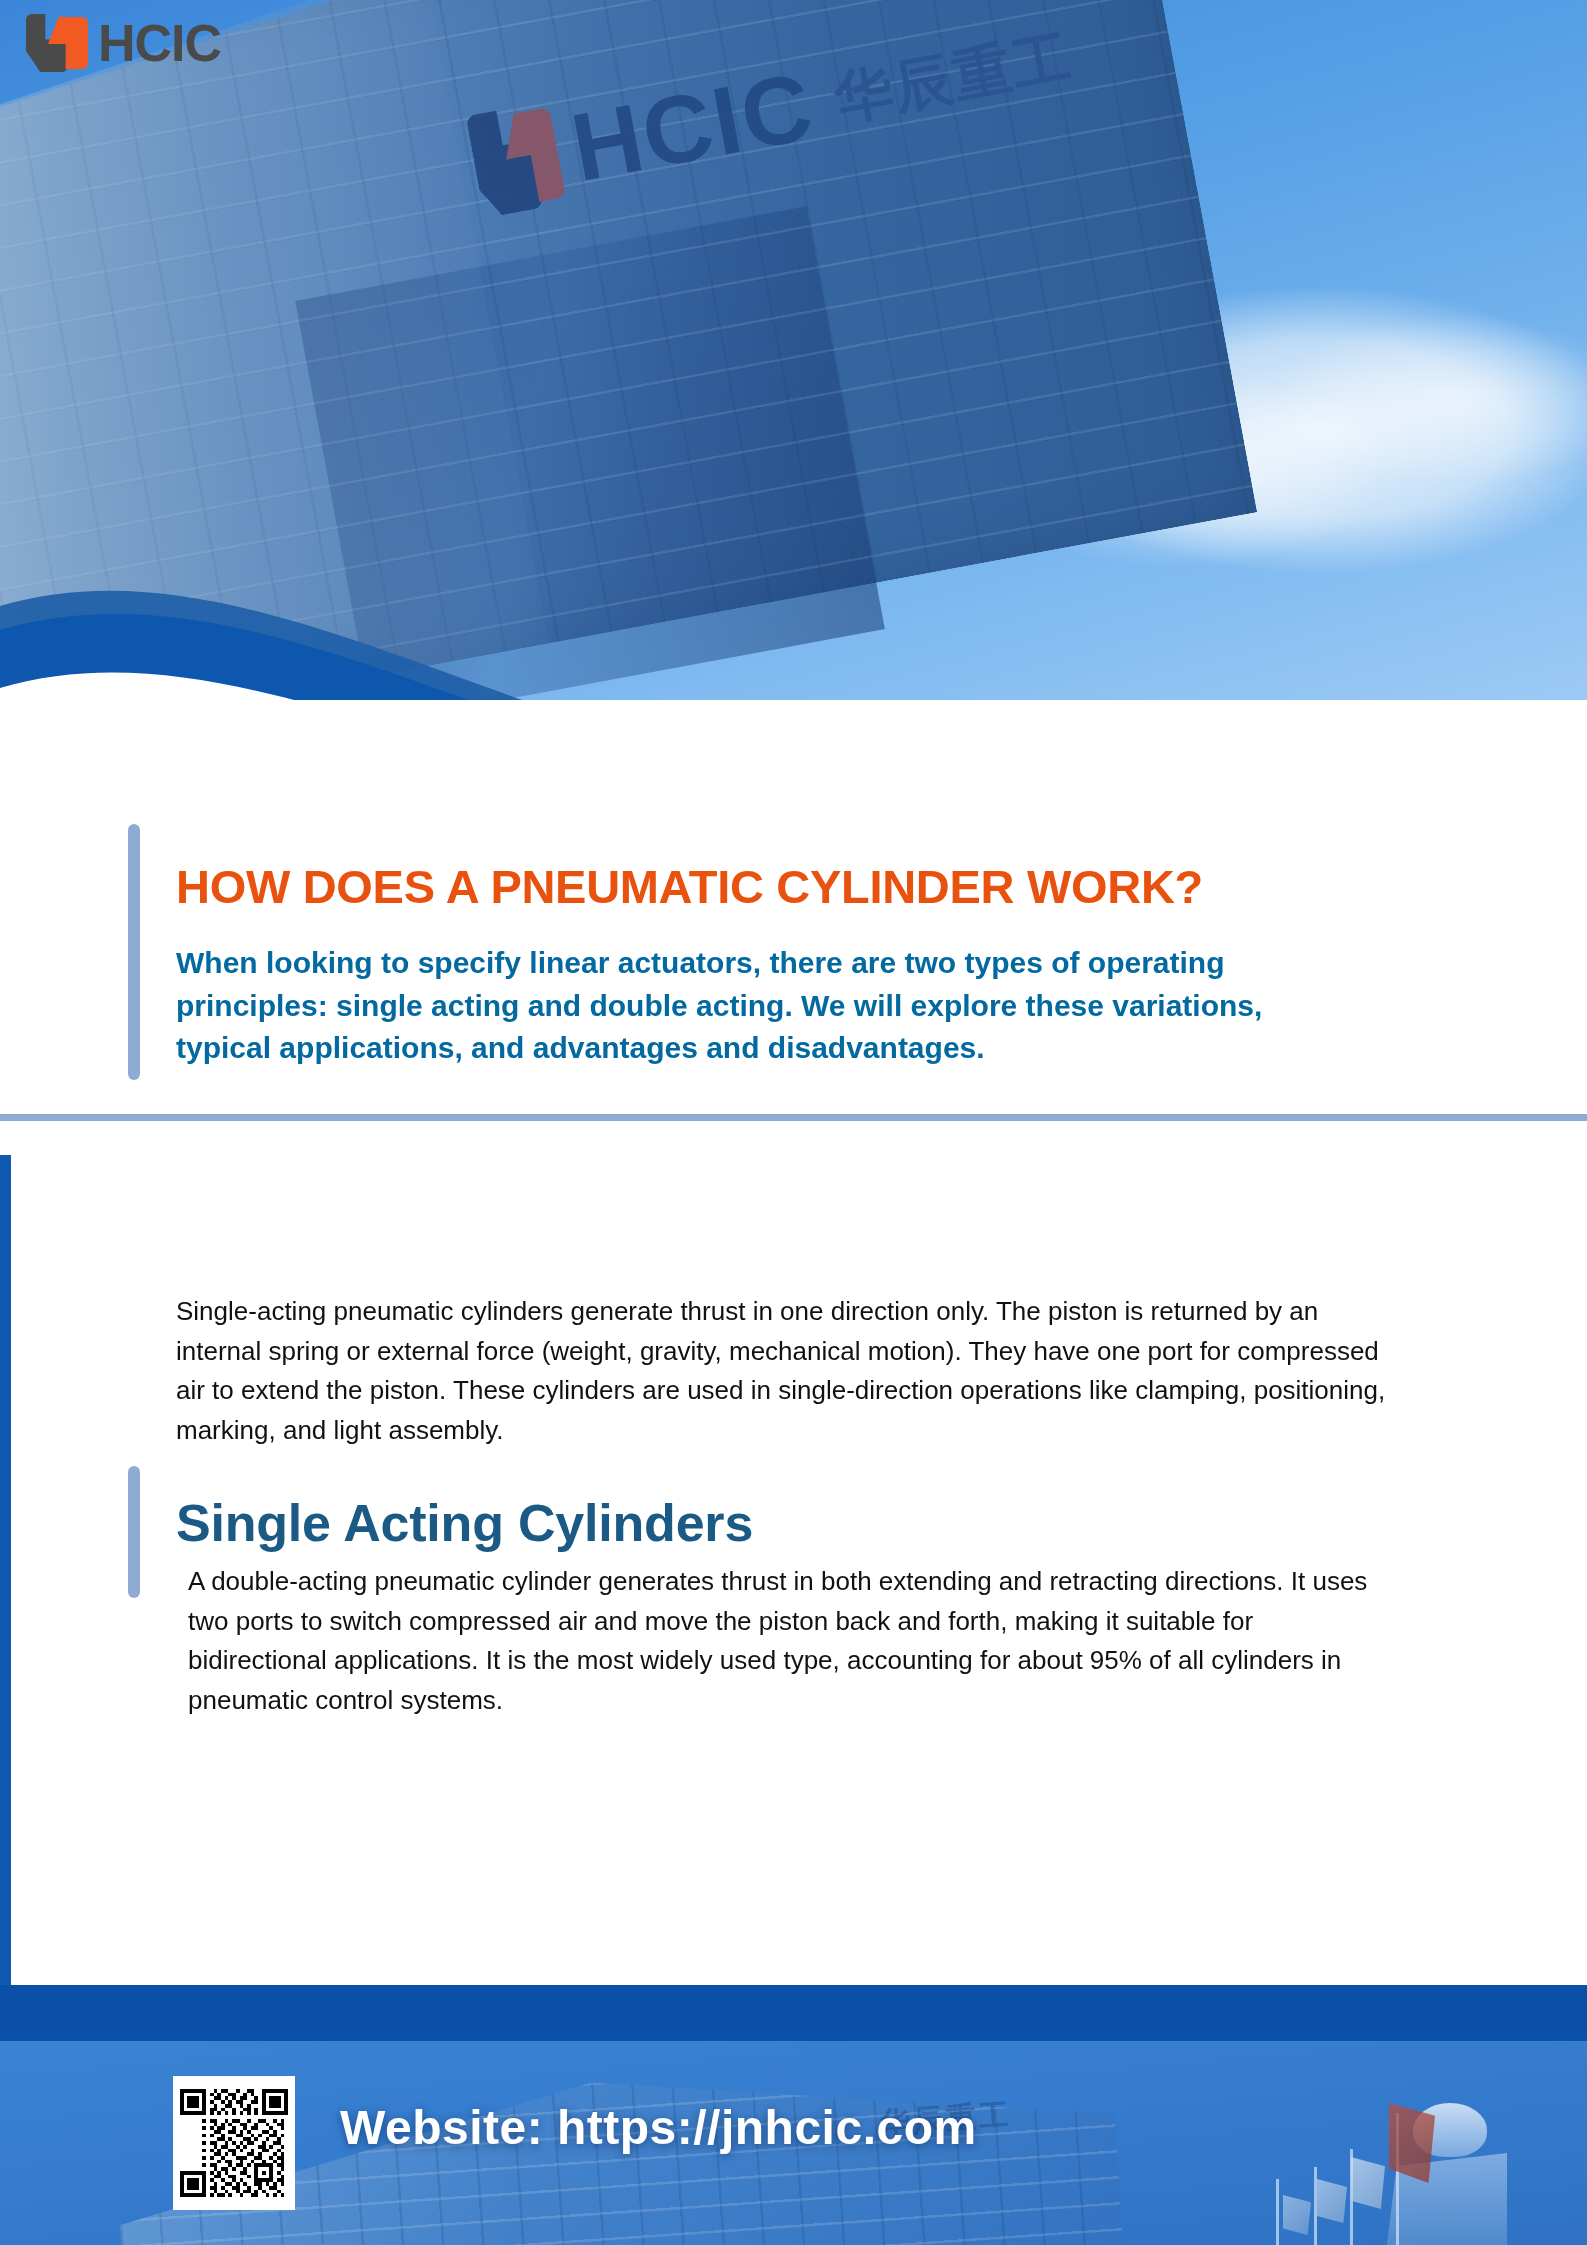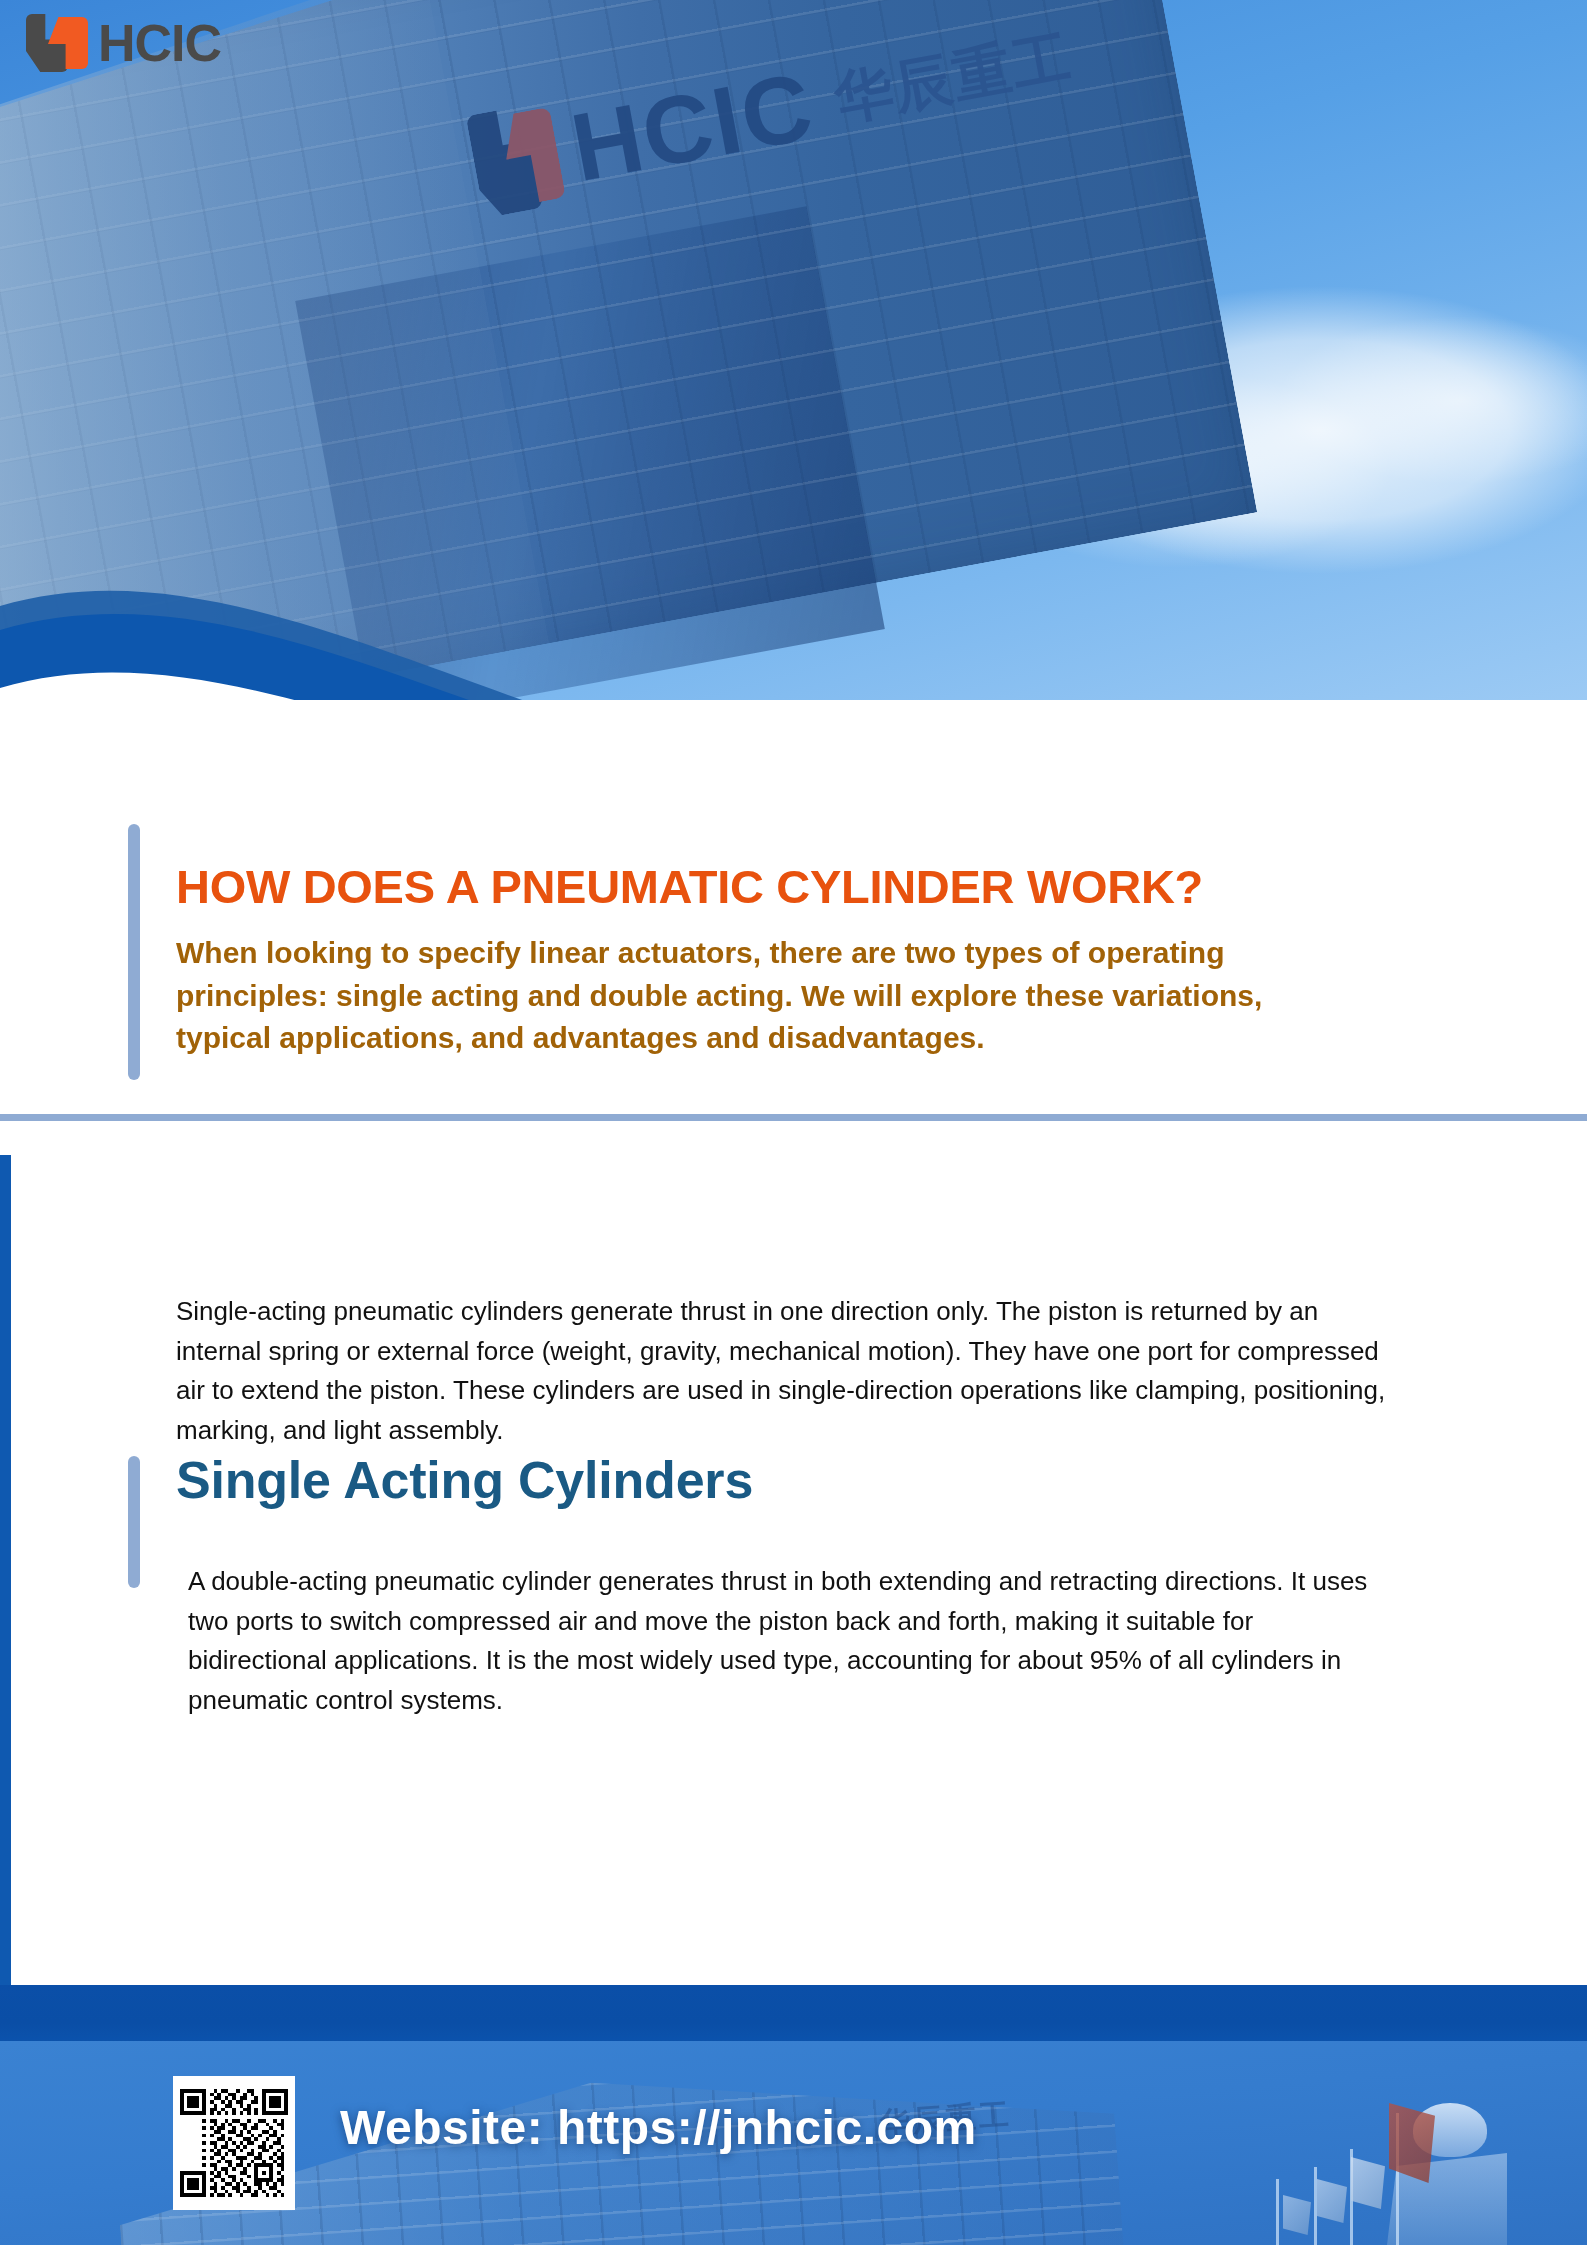--- a/index.html
+++ b/index.html
@@ -124,36 +124,37 @@
   }
 
   .h-title {
     color:#E8520E;
     font-family:"Liberation Sans", sans-serif;
     font-weight:bold; font-size:47px; letter-spacing:-0.3px;
     line-height:1.15;
     margin-top:40px;
   }
   .intro {
-    color:#a16207;
+    color:#0369a1;
     font-family:"Liberation Sans", sans-serif;
     font-weight:bold; font-size:30px; line-height:1.42;
-    margin-top:18px; max-width:1120px;
+    margin-top:28px; max-width:1120px;
   }
 
   .divider {
     position:absolute; left:0; width:1587px; height:7px;
     background:#8fabd3;
   }
 
   .h-sub {
     color:#1A5A84;
     font-family:"Liberation Sans", sans-serif;
     font-weight:bold; font-size:52px; letter-spacing:-0.2px;
     line-height:1.1;
+    margin-top:33px;
   }
   .body {
     color:#111111;
     font-family:"Liberation Sans", sans-serif;
     font-size:26px; line-height:1.52;
     max-width:1210px;
   }
 
   
   .footer {

